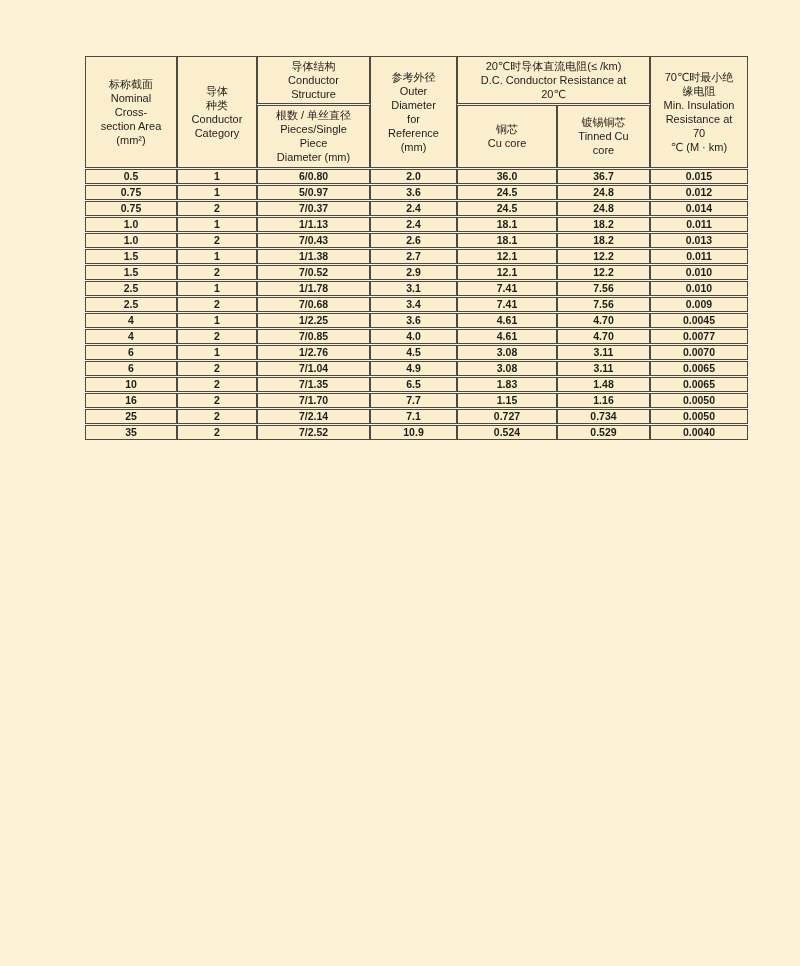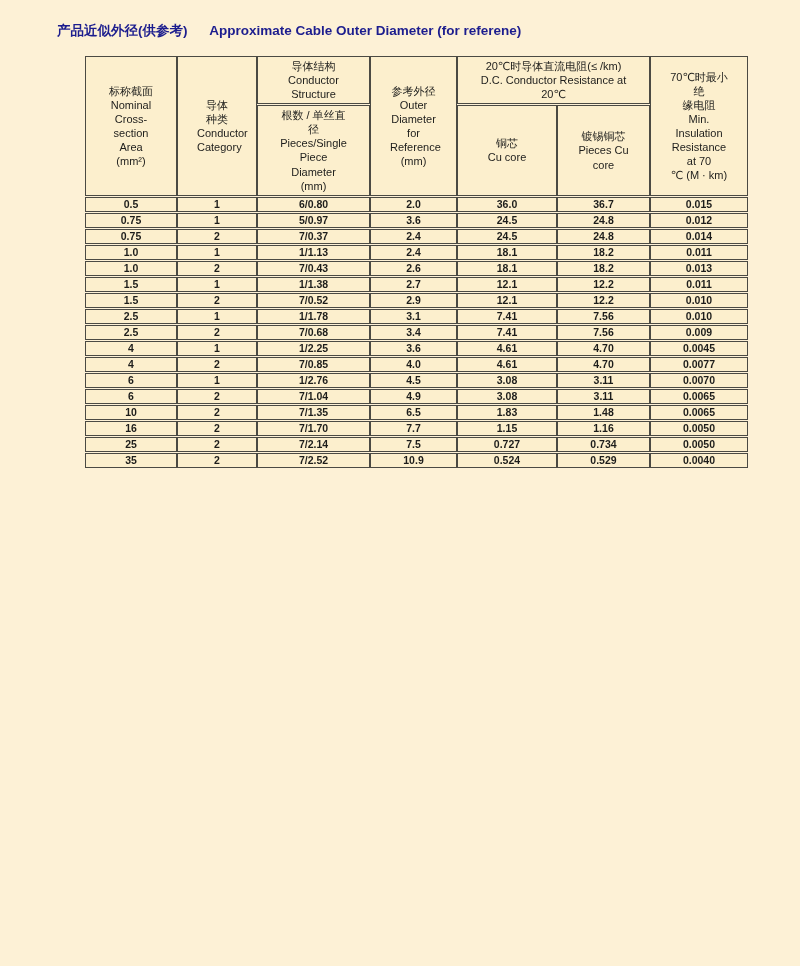--- a/index.html
+++ b/index.html
@@ -35,42 +35,38 @@
     text-align: center;
     vertical-align: middle;
     color: #1d1d1b;
     overflow: hidden;
   }
   table.spec th {
     font-weight: normal;
     font-size: 11px;
     line-height: 1.28;
     white-space: pre-line;
-    padding: 2px 19px;
+    padding: 2px 12px;
   }
   table.spec tr.head-top th.sub-top { height: 37px; }
   table.spec tr.head-bottom th { height: 49px; }
   table.spec td {
     height: 15px;
     font-size: 10.5px;
     font-weight: bold;
     line-height: 13px;
     padding: 0 2px;
     white-space: nowrap;
   }
 </style>
 </head>
 <body>
 
 <div class="page">
 
-  <div class="title-bar">
-    <span class="title-zh">产品近似外径(供参考)</span>
-    <span class="title-en">Approximate Cable Outer Diameter (for referene)</span>
-  </div>
 
   <table class="spec">
     <colgroup>
       <col style="width:92px">
       <col style="width:80px">
       <col style="width:113px">
       <col style="width:87px">
       <col style="width:100px">
       <col style="width:93px">
       <col style="width:98px">
@@ -99,21 +95,21 @@
 Resistance at 70
 ℃ (M · km)</th>
       </tr>
       <tr class="head-bottom">
         <th>根数 / 单丝直径
 Pieces/Single Piece
 Diameter (mm)</th>
         <th>铜芯
 Cu core</th>
         <th>镀锡铜芯
-Pieces Cu core</th>
+Tinned Cu core</th>
       </tr>
     </thead>
     <tbody>
         <tr>
           <td>0.5</td>
           <td>1</td>
           <td>6/0.80</td>
           <td>2.0</td>
           <td>36.0</td>
           <td>36.7</td>
@@ -242,21 +238,21 @@
           <td>7/1.70</td>
           <td>7.7</td>
           <td>1.15</td>
           <td>1.16</td>
           <td>0.0050</td>
         </tr>
         <tr>
           <td>25</td>
           <td>2</td>
           <td>7/2.14</td>
-          <td>7.5</td>
+          <td>7.1</td>
           <td>0.727</td>
           <td>0.734</td>
           <td>0.0050</td>
         </tr>
         <tr>
           <td>35</td>
           <td>2</td>
           <td>7/2.52</td>
           <td>10.9</td>
           <td>0.524</td>

